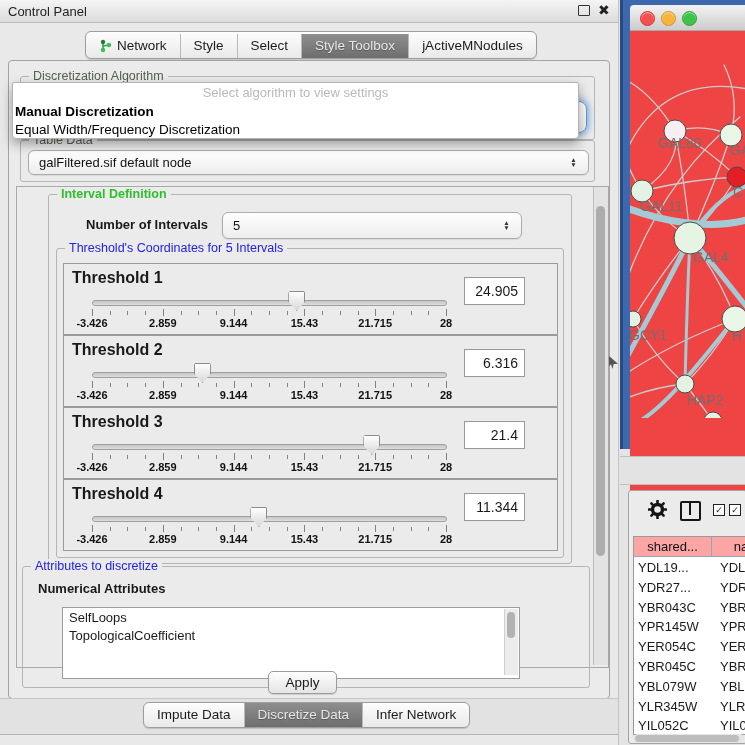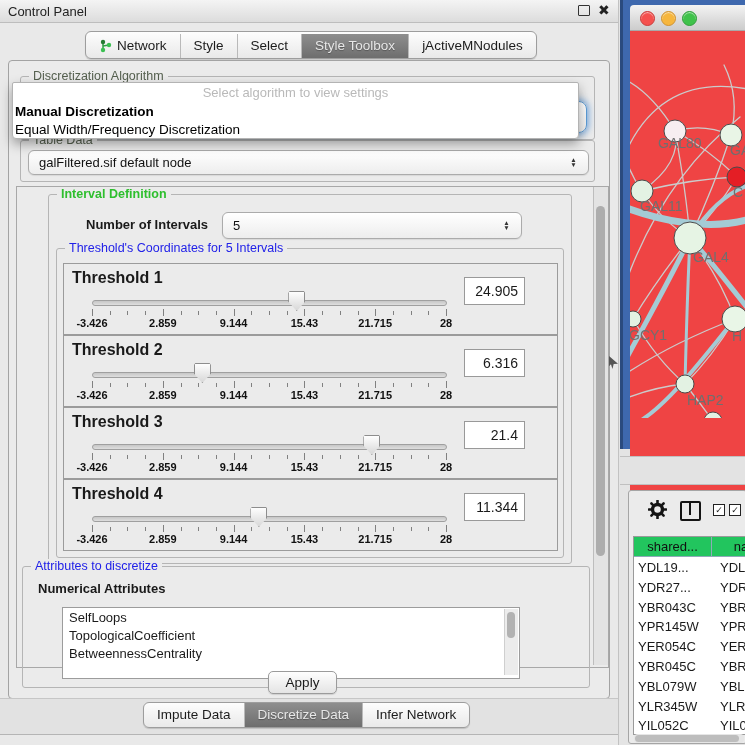--- a/index.html
+++ b/index.html
@@ -100,21 +100,21 @@
     border-top:1px solid #c0c0c0;border-bottom:1px solid #c0c0c0;}
   #tp-body{left:628px;top:490px;width:117px;height:252px;background:#ebebeb;
     border:1px solid #a5a5a5;border-radius:3px;}
   #tp-gear{left:648px;top:500px;}
   #tp-split{left:680px;top:501px;width:17px;height:16px;border:2px solid #151515;border-radius:2px;}
   #tp-split i{position:absolute;left:6.5px;top:0;width:2px;height:12px;background:#151515;}
   .tp-check{position:absolute;top:504px;width:10px;height:10px;border:1.6px solid #222;font-size:9px;
     line-height:10px;text-align:center;font-weight:bold;color:#222;background:#fff;}
   #tp-table{left:633px;top:536px;width:112px;height:197px;background:#fff;border:1px solid #9a9a9a;overflow:hidden;}
   #tp-headrow{position:absolute;left:0;top:0;width:300px;height:20px;display:flex;}
-  .tp-hcell{background:#22c55e;border-right:1px solid #8fa9b8;border-bottom:1px solid #8fa9b8;
+  .tp-hcell{background:#fca5a5;border-right:1px solid #8fa9b8;border-bottom:1px solid #8fa9b8;
     text-align:center;font-size:13px;line-height:20px;color:#111;}
   .tp-row{position:absolute;left:0;width:300px;height:19.8px;display:flex;font-size:13px;line-height:19.8px;}
   .tp-c1{width:77px;padding-left:4px;}
   .tp-c2{padding-left:5px;}
   #tp-hscroll{left:634px;top:734px;width:110px;height:9px;background:#e6e6e6;border-radius:4px;}
   #tp-hscroll .thumb{position:absolute;left:1px;top:1px;width:104px;height:7px;background:#bdbdbd;border-radius:4px;}
   
   #cursor{left:609px;top:356px;width:9px;height:13px;background:#555;
     clip-path:polygon(0 0,100% 60%,52% 62%,38% 100%,22% 64%,0 78%);}
 </style>
@@ -347,21 +347,20 @@
   </div>
 
   <div class="abs groupbox" id="attr-group">
     <span class="grouplabel gl-blue">Attributes to discretize</span>
   </div>
   <span class="abs" id="numattr-label">Numerical Attributes</span>
   <div class="abs" id="attr-list">
     <div>
         <div class="li">SelfLoops</div>
         <div class="li">TopologicalCoefficient</div>
-        <div class="li">BetweennessCentrality</div>
       </div>
     <div id="attr-vscroll">
         <div class="thumb"></div>
       </div>
   </div>
 
   <div class="abs" id="apply-btn">Apply</div>
 
   <div class="abs" id="bottom-strip"></div>
   <div class="abs seg-bar" id="bottom-tabs">

